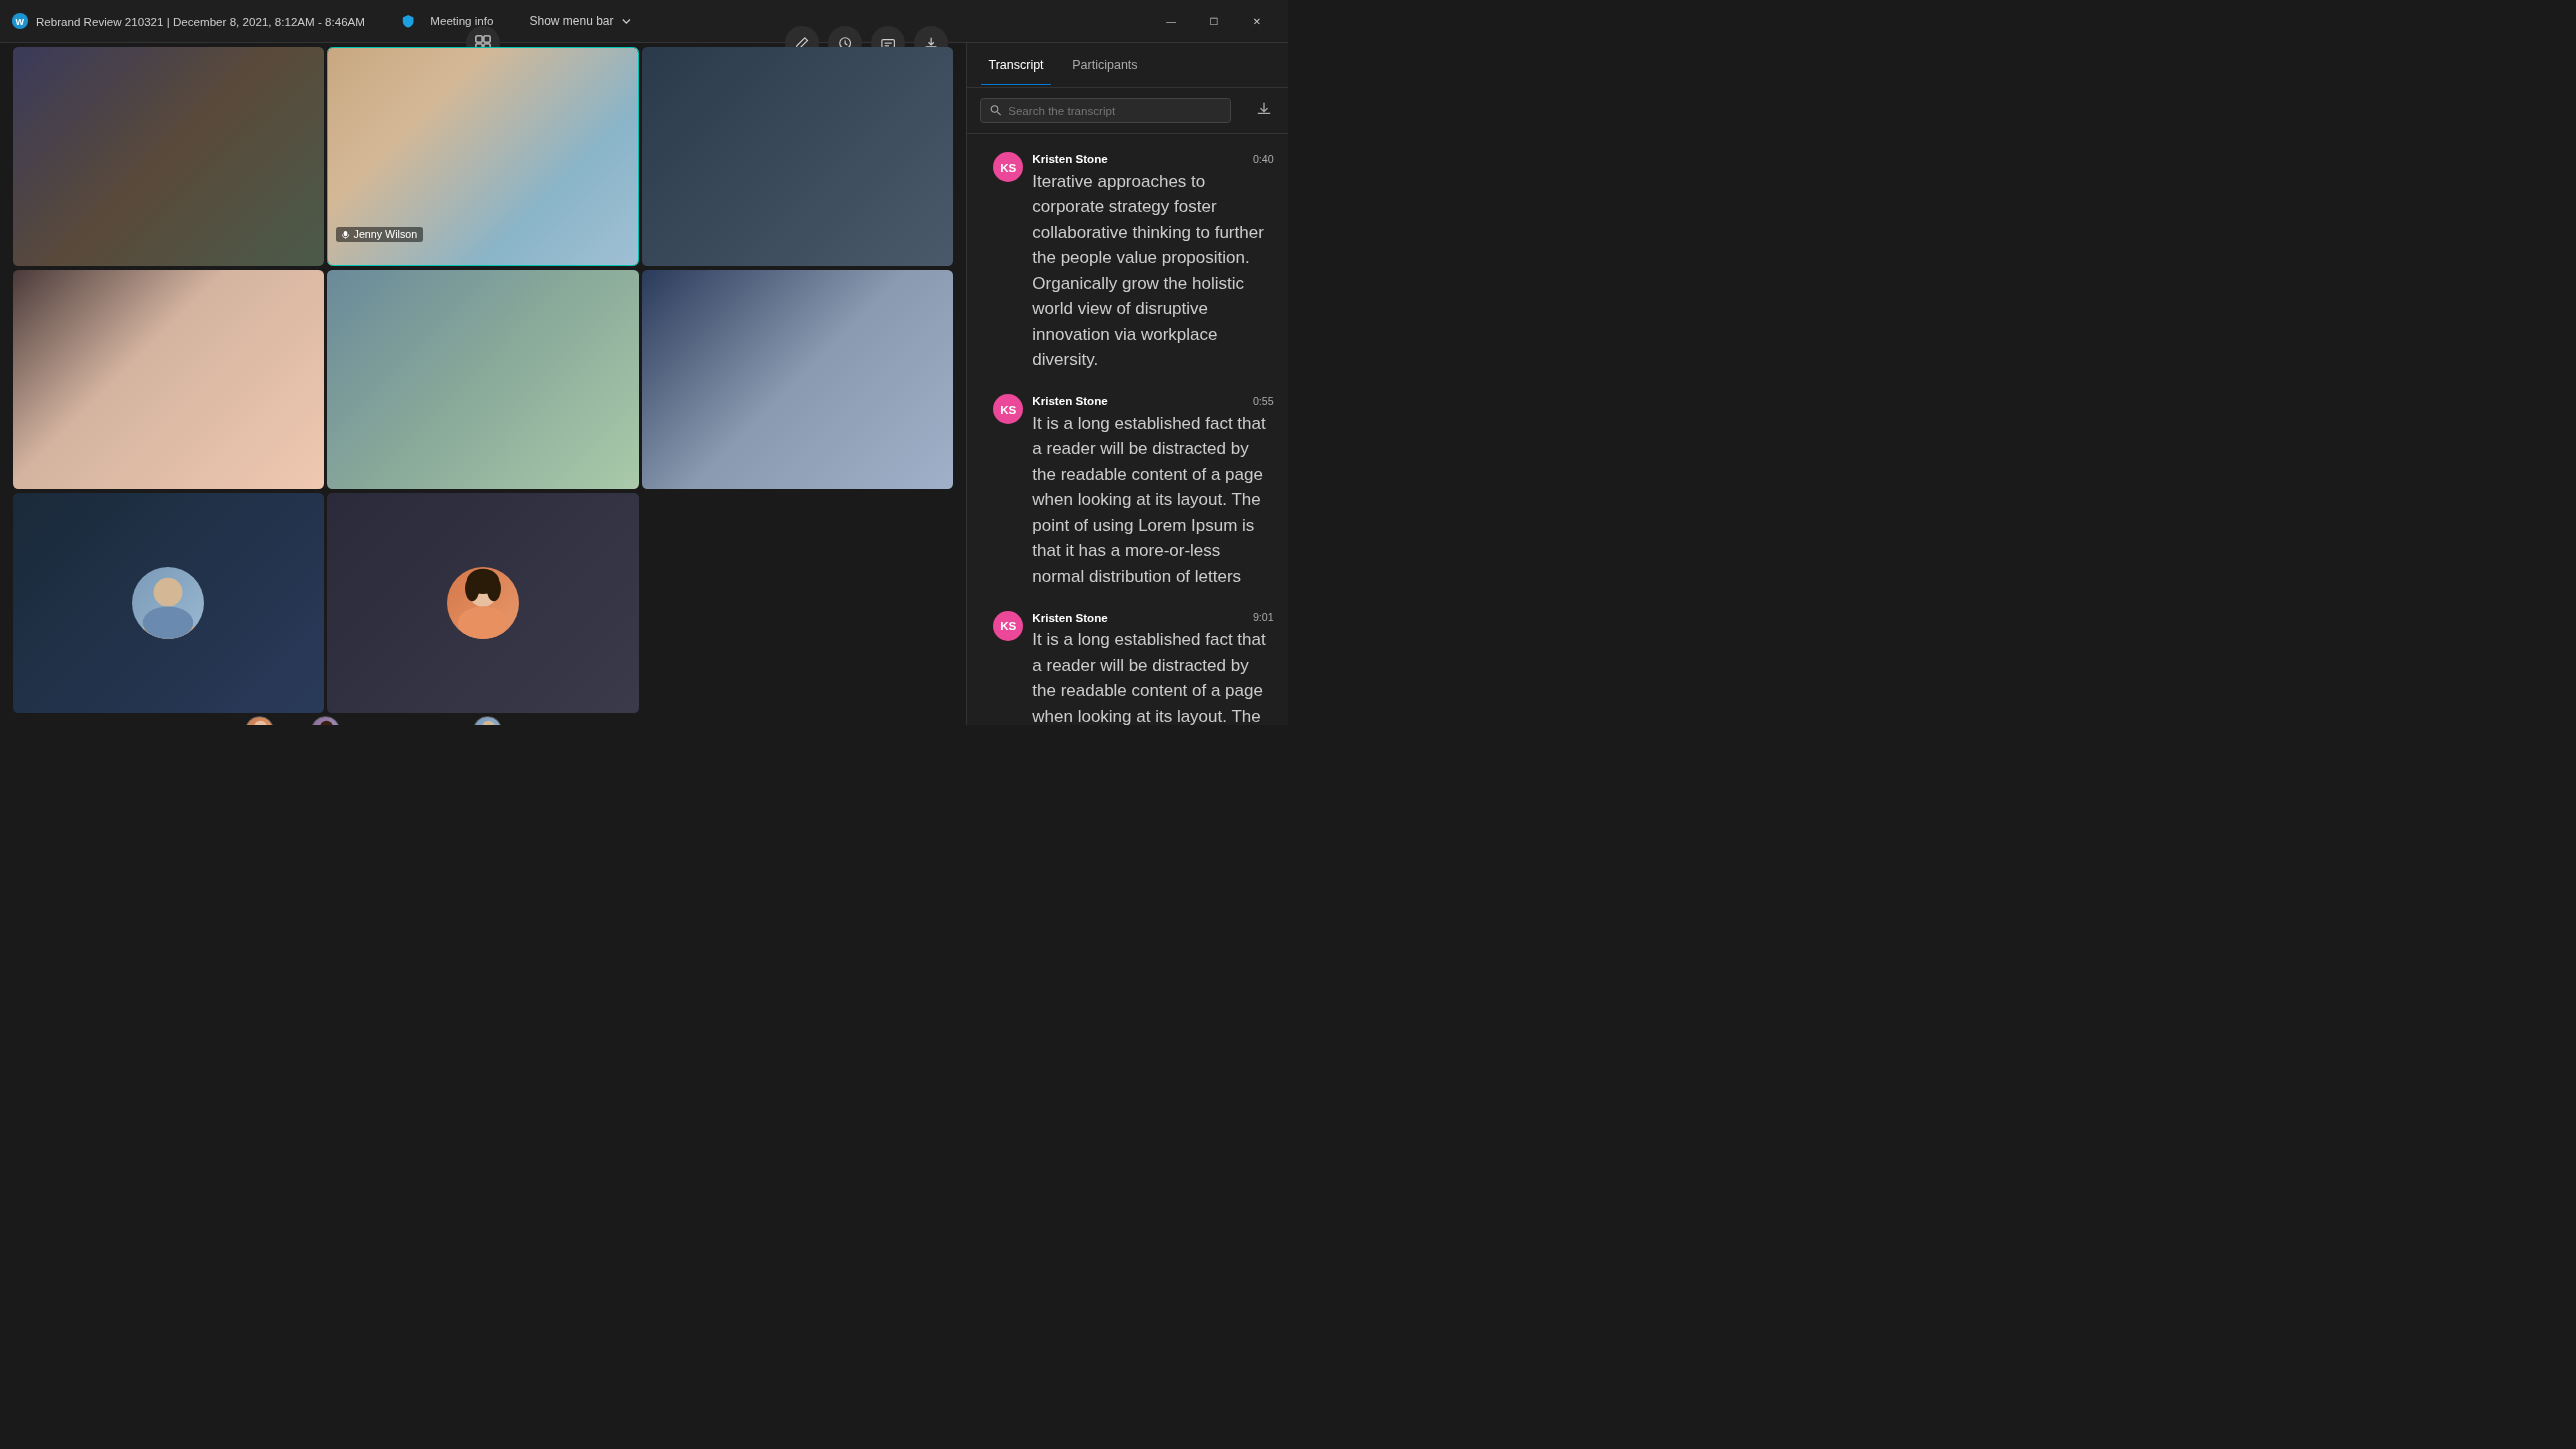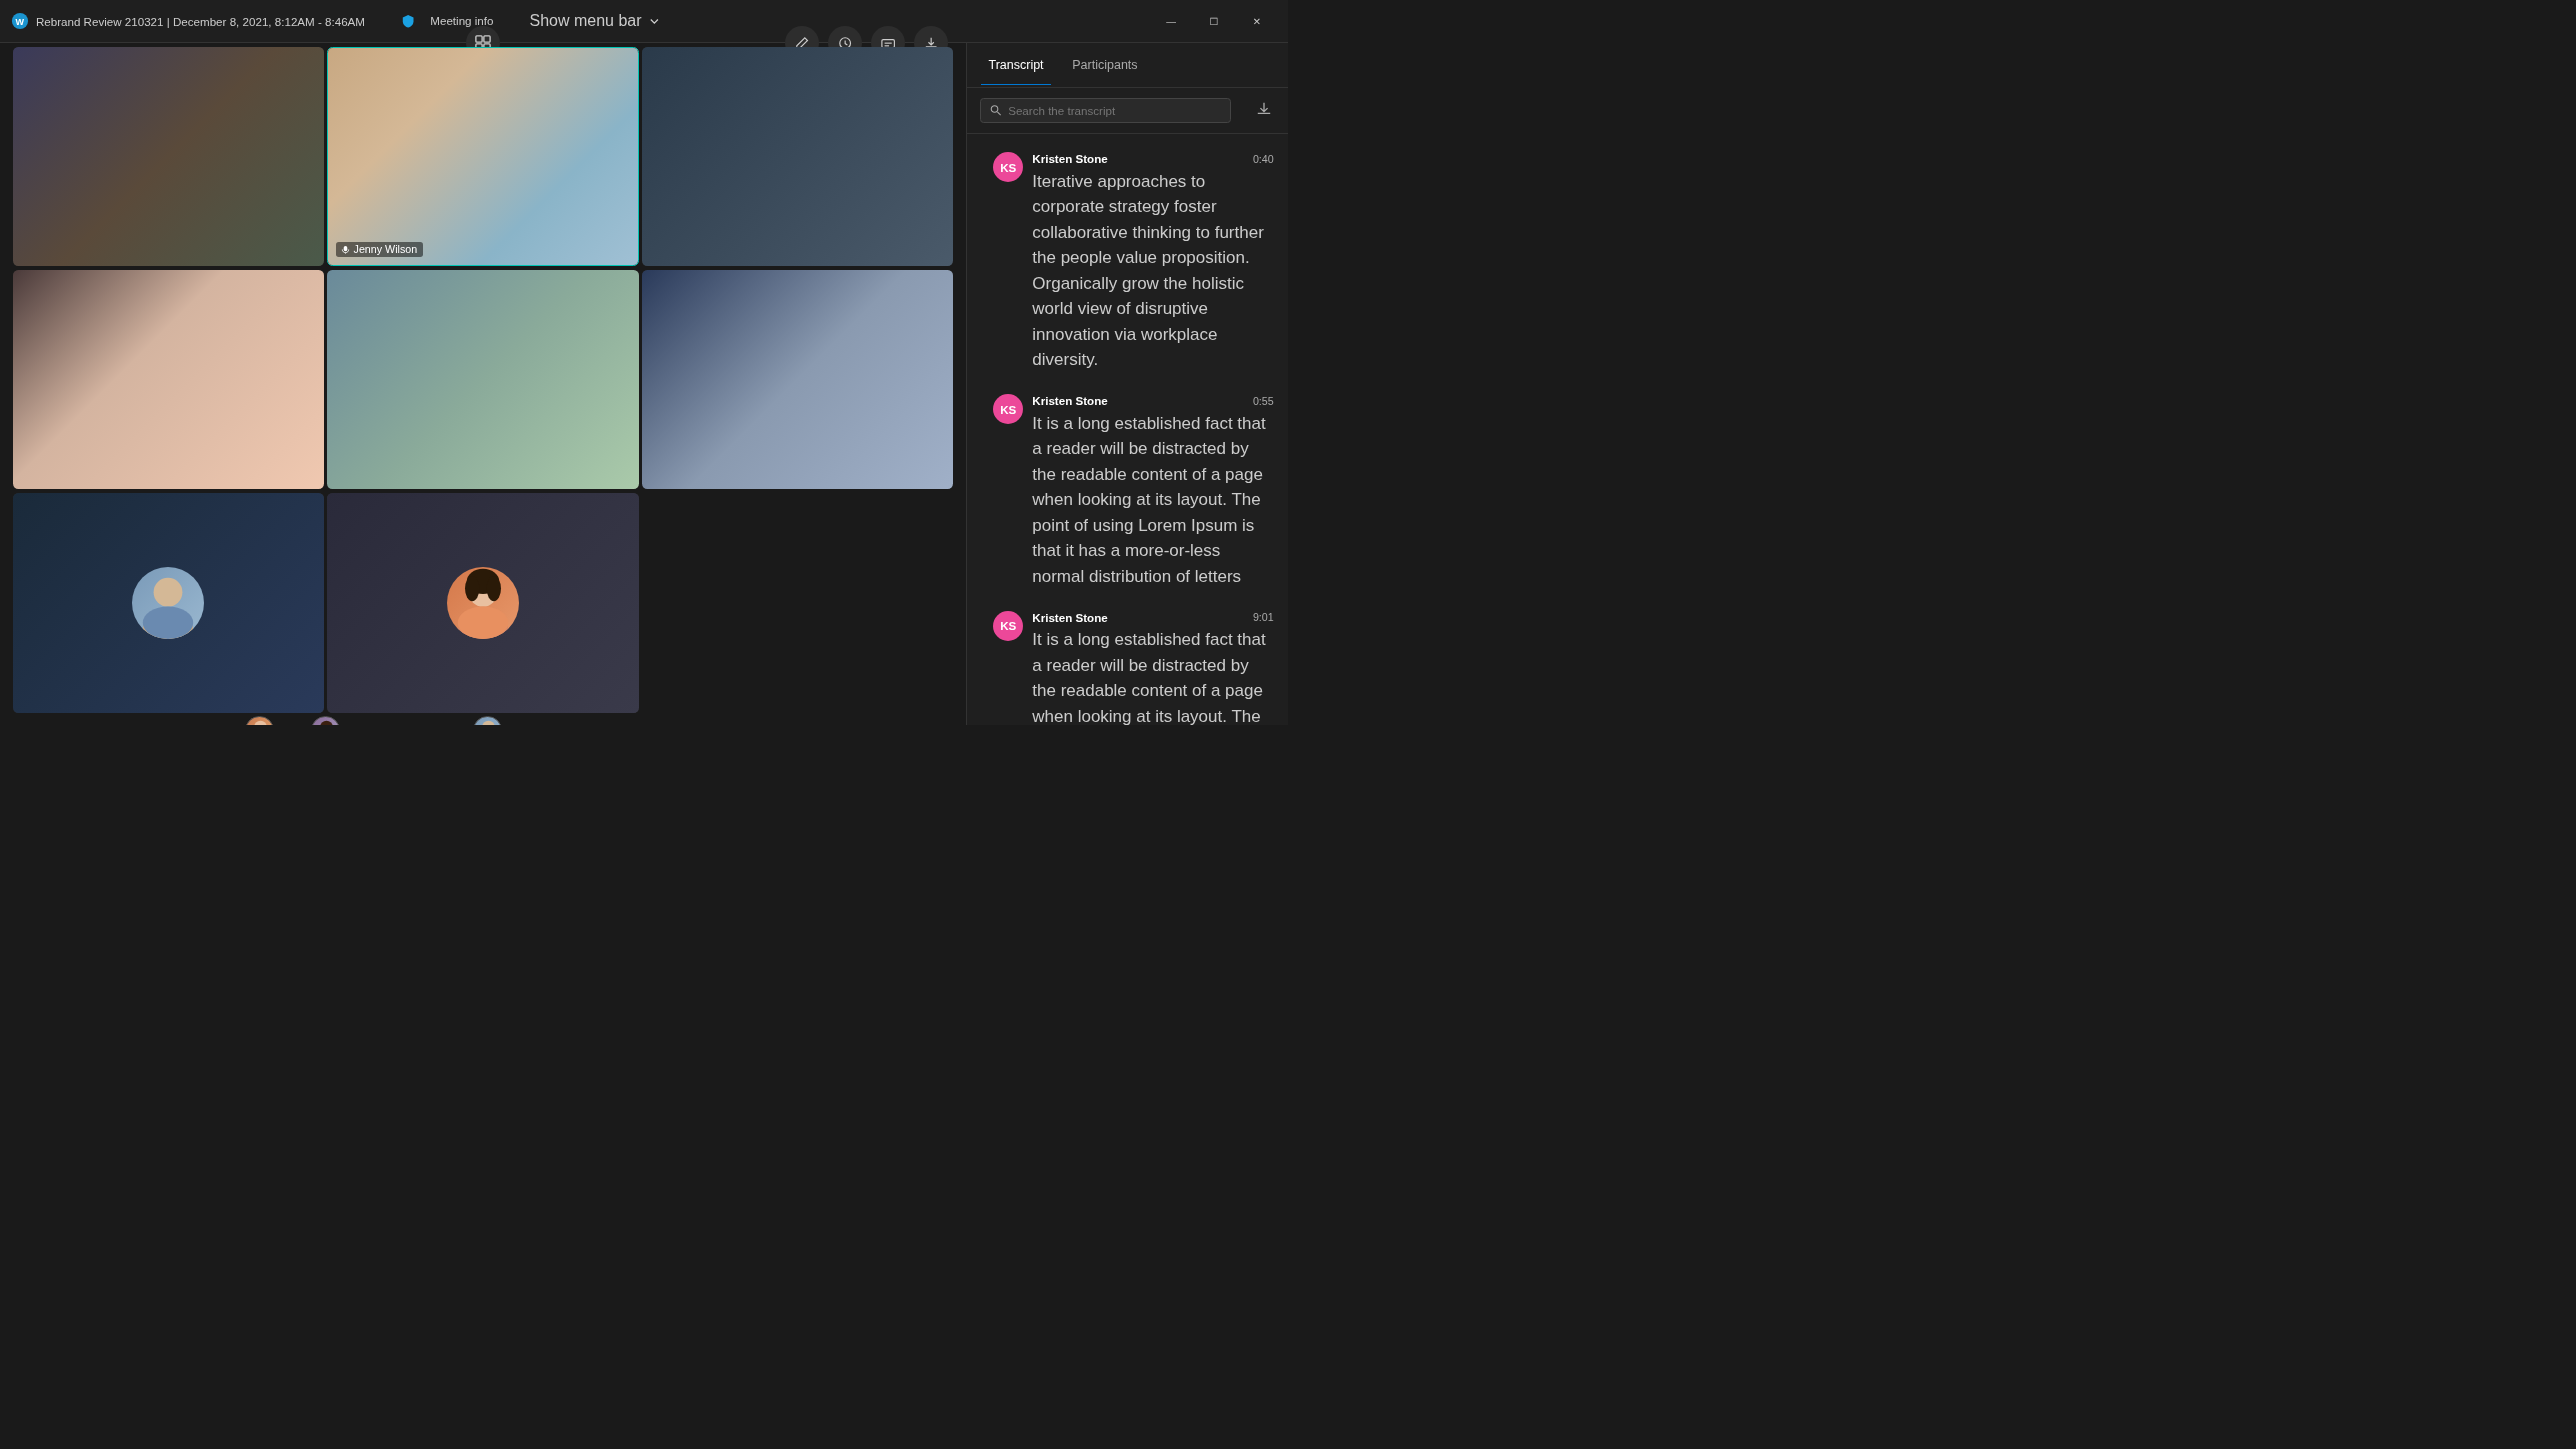--- a/index.html
+++ b/index.html
@@ -39,21 +39,21 @@
       align-items: center;
       gap: 15px;
       margin-left: 36px;
       font-size: 11.6px;
       color: #ccc;
       cursor: pointer;
     }
     .title-bar-meeting-info svg { flex-shrink: 0; }
     .title-bar-show-menu {
       margin-left: 36px;
-      font-size: 16px;
+      font-size: 12px;
       color: #ccc;
       cursor: pointer;
       display: flex;
       align-items: center;
       gap: 7px;
     }
     .window-controls {
       margin-left: auto;
       display: flex;
       gap: 1.8px;
@@ -157,21 +157,21 @@
     .bg-participant3 { background: linear-gradient(135deg, #2a3a4a 0%, #3a4a5a 50%, #4a5a6a 100%); }
     .bg-participant4 { background: linear-gradient(135deg, #4a3a3a 0%, #d4b4a0 40%, #f0c8b0 100%); }
     .bg-participant5 { background: linear-gradient(135deg, #6a8a9a 0%, #8aaa9a 50%, #aacaaa 100%); }
     .bg-participant6 { background: linear-gradient(135deg, #2a3a5a 0%, #8a9ab0 50%, #a0b0c8 100%); }
     .bg-avatar7 { background: linear-gradient(135deg, #1a2a3a 0%, #2a3a5a 100%); }
     .bg-avatar8 { background: linear-gradient(135deg, #2a2a3a 0%, #3a3a4a 100%); }
     .bg-loretta { background: linear-gradient(135deg, #1a1a2a 0%, #2a2a3a 100%); }
 
     .participant-name {
       position: absolute;
-      bottom: 8px;
+      bottom: 23px;
       left: 7.2px;
       font-size: 10.7px;
       color: #fff;
       background: rgba(0,0,0,0.5);
       padding: 1.8px 5.4px;
       border-radius: 2.7px;
       display: flex;
       align-items: center;
       gap: 3.6px;
     }

